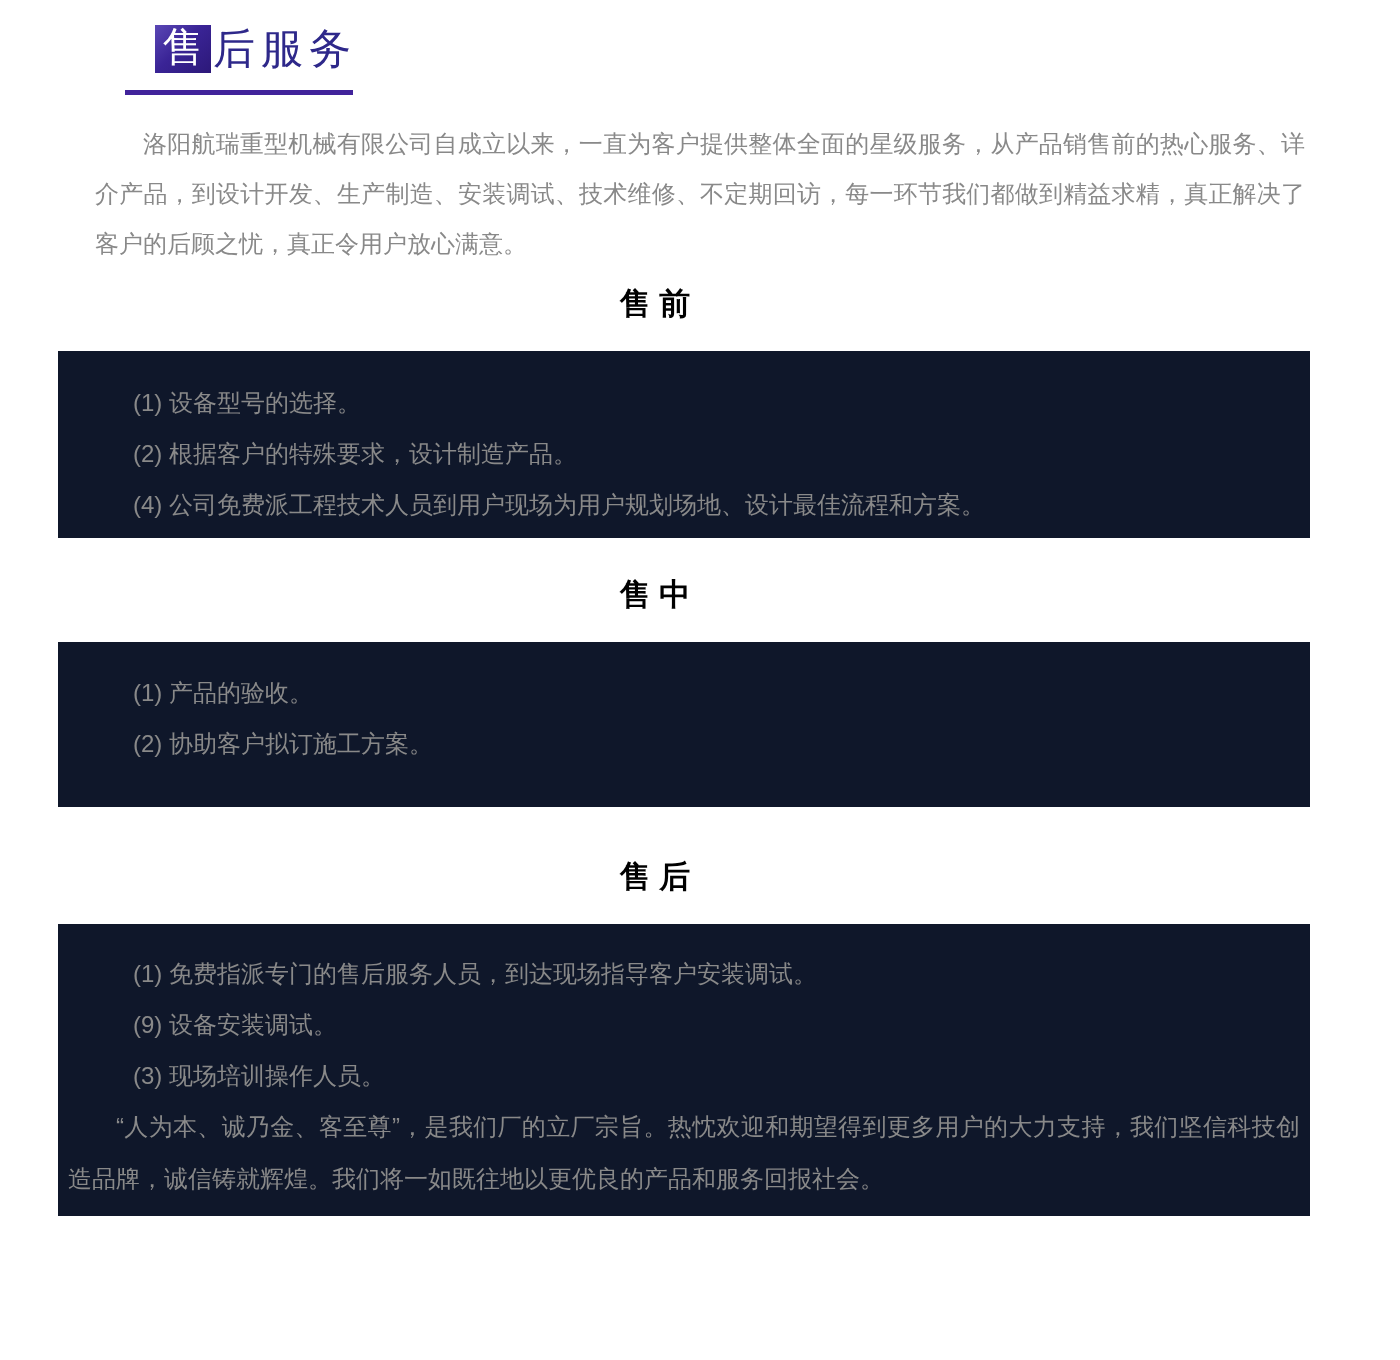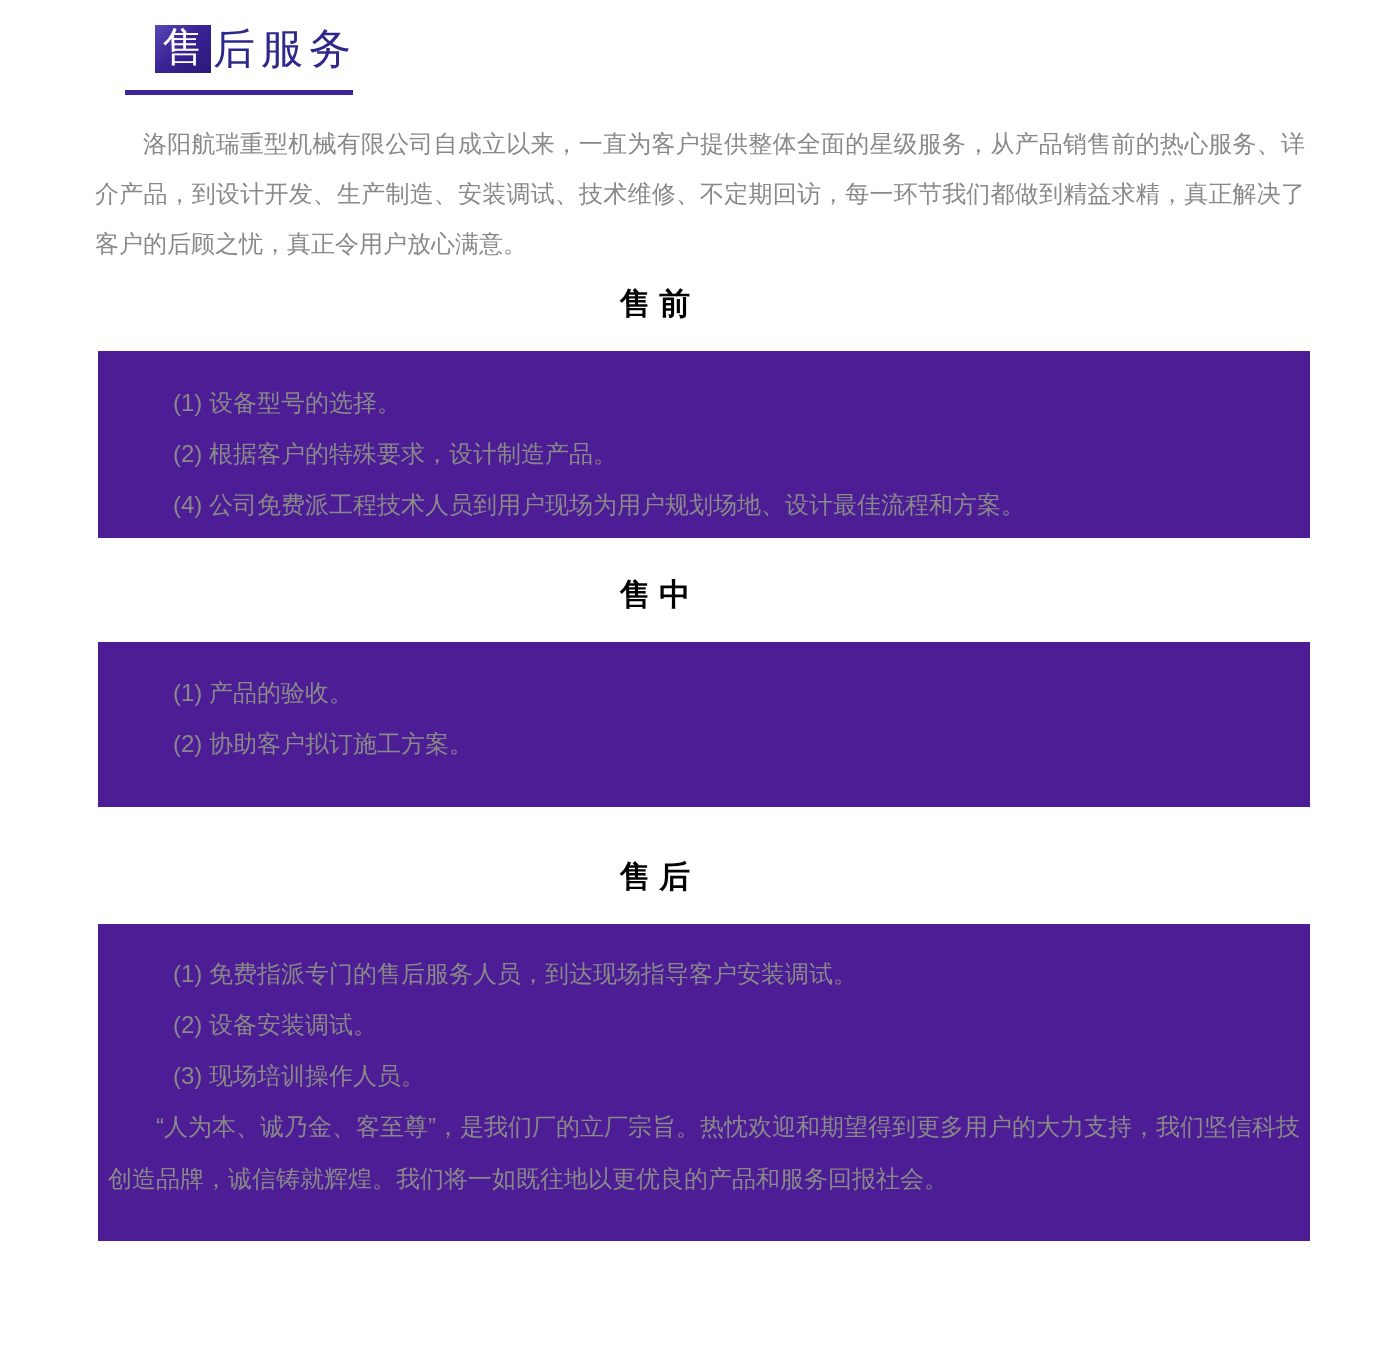--- a/index.html
+++ b/index.html
@@ -64,26 +64,26 @@
     color: #000000;
     line-height: 42px;
     text-align: center;
     margin: 36px 90px 0 0;
   }
   .sec-heading.first { margin-top: 14px; }
   .sec-heading.last  { margin-top: 49px; }
 
   
   .sec-box {
-    margin: 26px 90px 0 98px;
-    background: #4c1d95;
+    margin: 26px 90px 0 58px;
+    background: #0f172a;
   }
   .box-presale  { padding: 26px 10px 8px 10px; }
   .box-midsale  { padding: 25px 10px 38px 10px; }
-  .box-aftersale{ padding: 24px 10px 36px 10px; }
+  .box-aftersale{ padding: 24px 10px 11px 10px; }
 
   .item {
     margin-left: 65px;
     margin-right: 30px;
     font-size: 24px;
     line-height: 51px;
     color: #898989;
     white-space: nowrap;
   }
 
@@ -124,19 +124,19 @@
     <div class="sec-box box-midsale">
       <p class="item">(1) 产品的验收。</p>
       <p class="item">(2) 协助客户拟订施工方案。</p>
     </div>
   </section>
 
   <section>
     <h2 class="sec-heading last">售 后</h2>
     <div class="sec-box box-aftersale">
       <p class="item">(1) 免费指派专门的售后服务人员，到达现场指导客户安装调试。</p>
-      <p class="item">(2) 设备安装调试。</p>
+      <p class="item">(9) 设备安装调试。</p>
       <p class="item">(3) 现场培训操作人员。</p>
       <p class="closing">“人为本、诚乃金、客至尊”，是我们厂的立厂宗旨。热忱欢迎和期望得到更多用户的大力支持，我们坚信科技创造品牌，诚信铸就辉煌。我们将一如既往地以更优良的产品和服务回报社会。</p>
     </div>
   </section>
 
 </div>
 
 </body></html>

